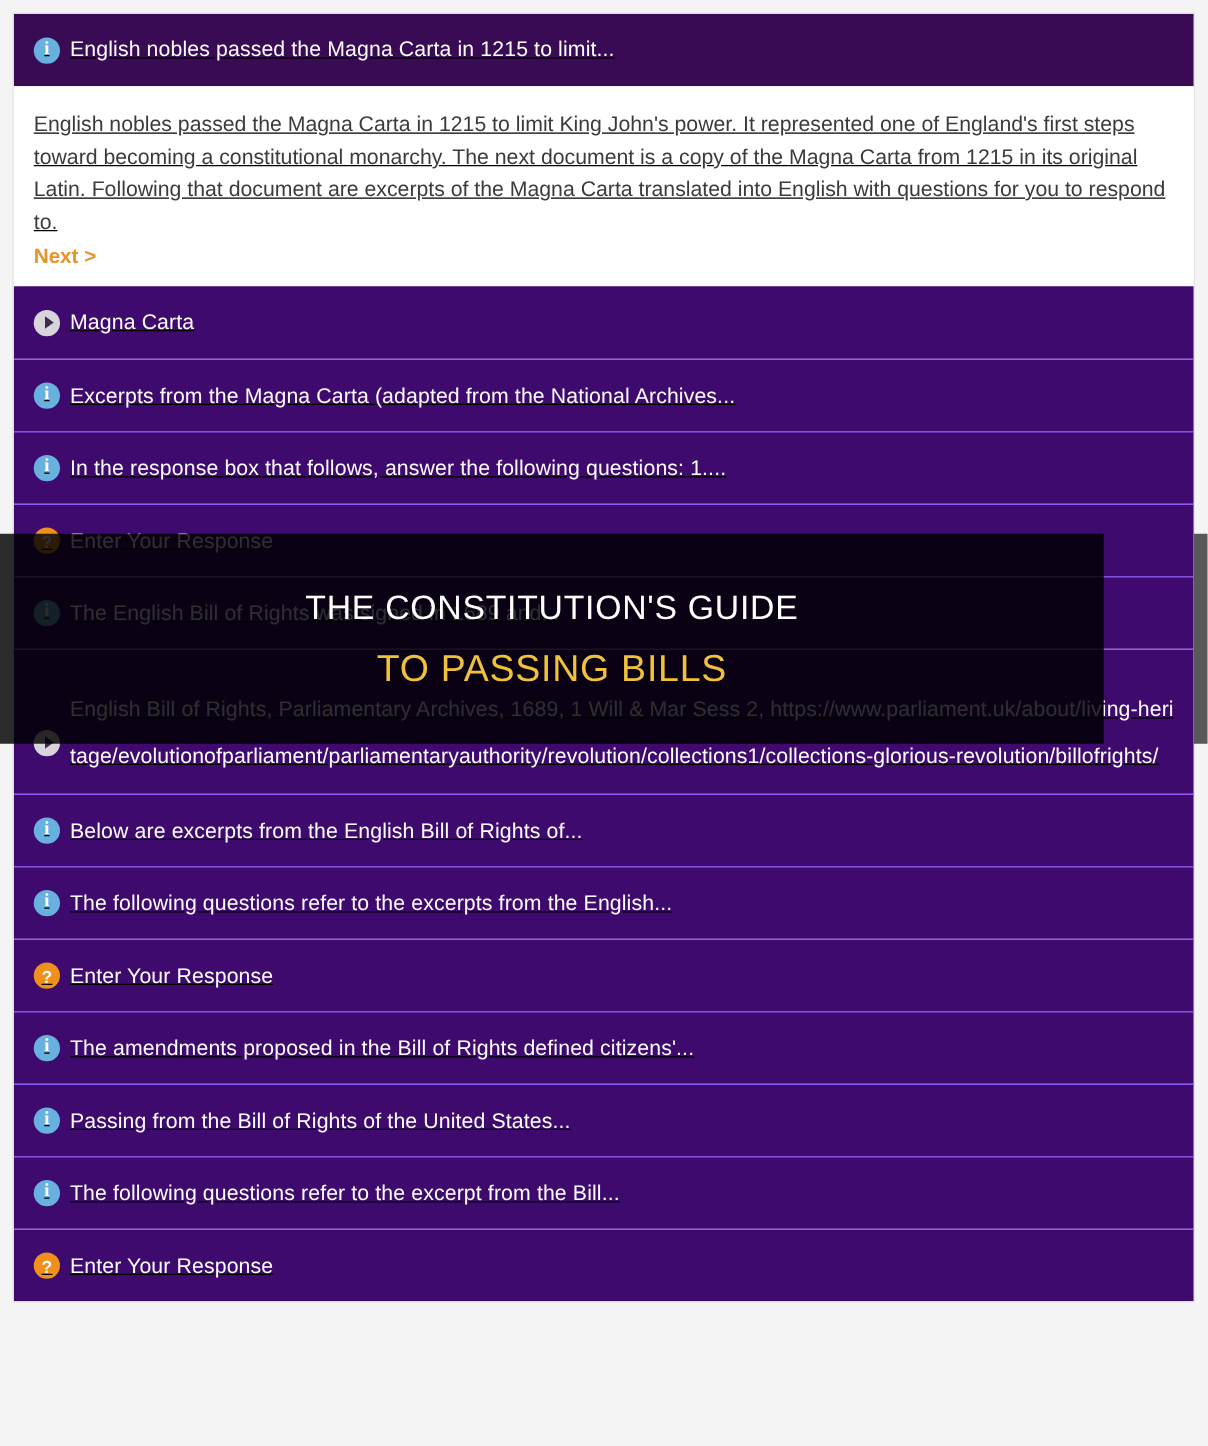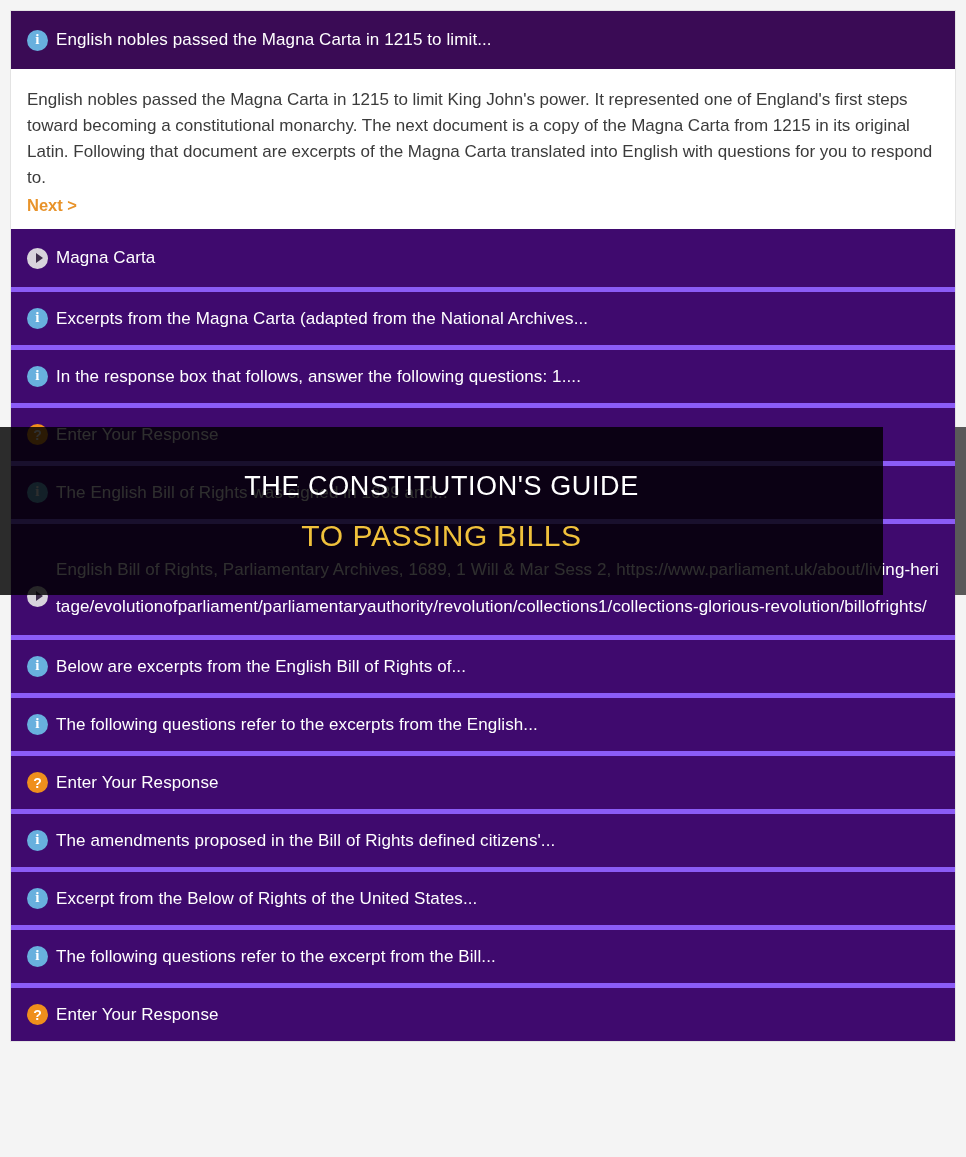--- a/index.html
+++ b/index.html
@@ -16,20 +16,21 @@
   }
 
   
   #app {
     position: relative;
     width: 966px;
     height: 1157px;
     background: #f4f4f4;
     box-sizing: border-box;
     padding: 11px 11px 13px 11px;
+    text-decoration: underline;
   }
   #card {
     position: relative;
     width: 944px;
     background: #ffffff;
     box-shadow: 0 0 0 1px #e3e3e3;
     overflow: hidden;
   }
 
   
@@ -70,21 +71,21 @@
   
   .acc-row {
     background: #3f0a6e;
     color: #ffffff;
     min-height: 58px;
     display: flex;
     align-items: center;
     padding: 0 16px;
     box-sizing: border-box;
     font-size: 17px;
-    border-top: 5px solid #8b5cf6;
+    border-top: 1px solid #8b5cf6;
     letter-spacing: .1px;
   }
   .acc-row.first-row { border-top: none; }
   .acc-row .row-label { padding-left: 8px; }
   .acc-row.tall {
     min-height: 116px;
     align-items: center;
     padding-top: 17px;
     line-height: 37px;
   }
@@ -251,21 +252,21 @@
     </div>
 
     <div class="acc-row">
       <span class="ico ico-info"></span>
       <span class="row-label">The amendments proposed in the Bill of Rights defined citizens'...</span>
     </div>
 
 
     <div class="acc-row">
       <span class="ico ico-info"></span>
-      <span class="row-label">Excerpt from the Below of Rights of the United States...</span>
+      <span class="row-label">Passing from the Bill of Rights of the United States...</span>
     </div>
 
     <div class="acc-row">
       <span class="ico ico-info"></span>
       <span class="row-label">The following questions refer to the excerpt from the Bill...</span>
     </div>
 
     <div class="acc-row">
       <span class="ico ico-question"></span>
       <span class="row-label">Enter Your Response</span>

